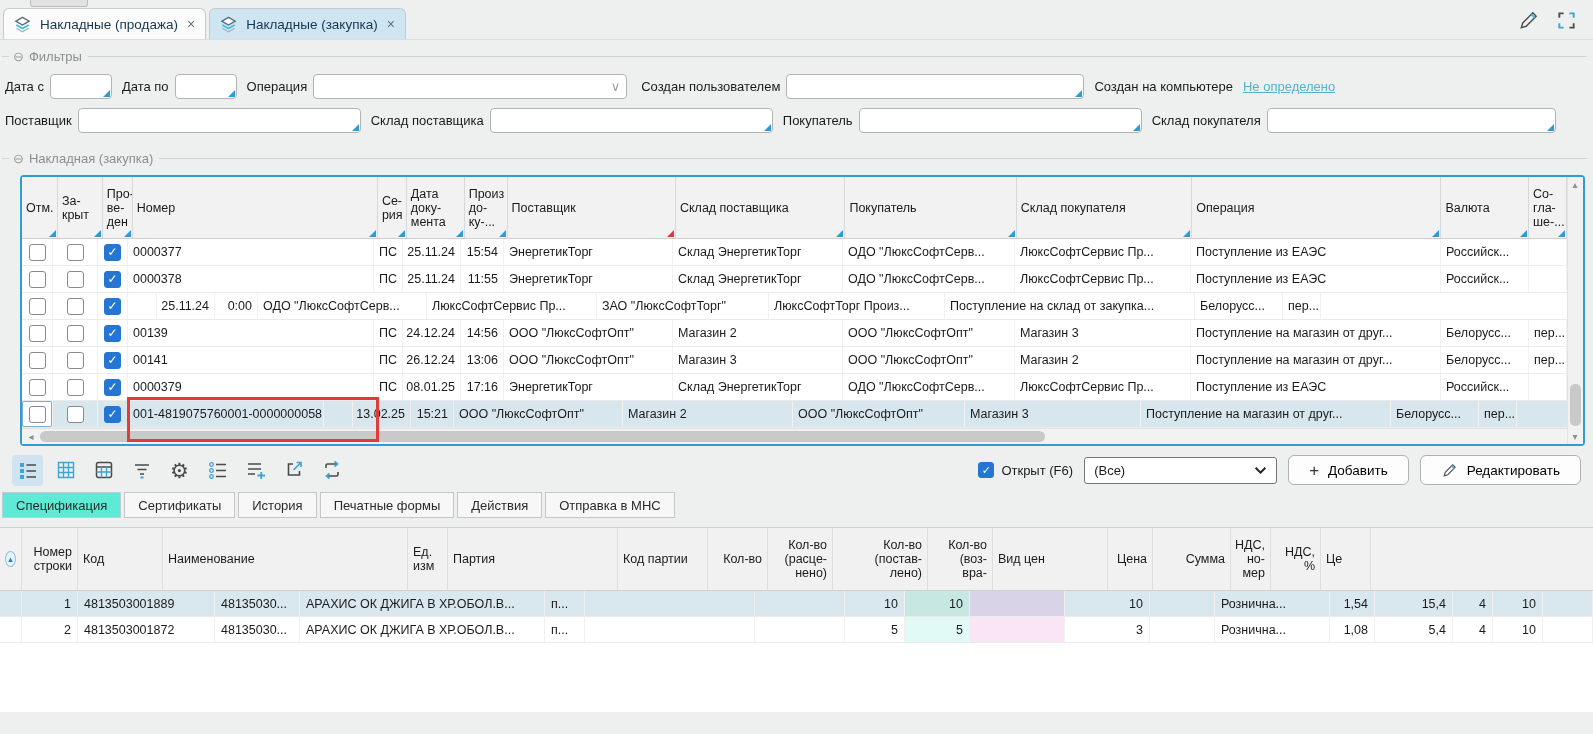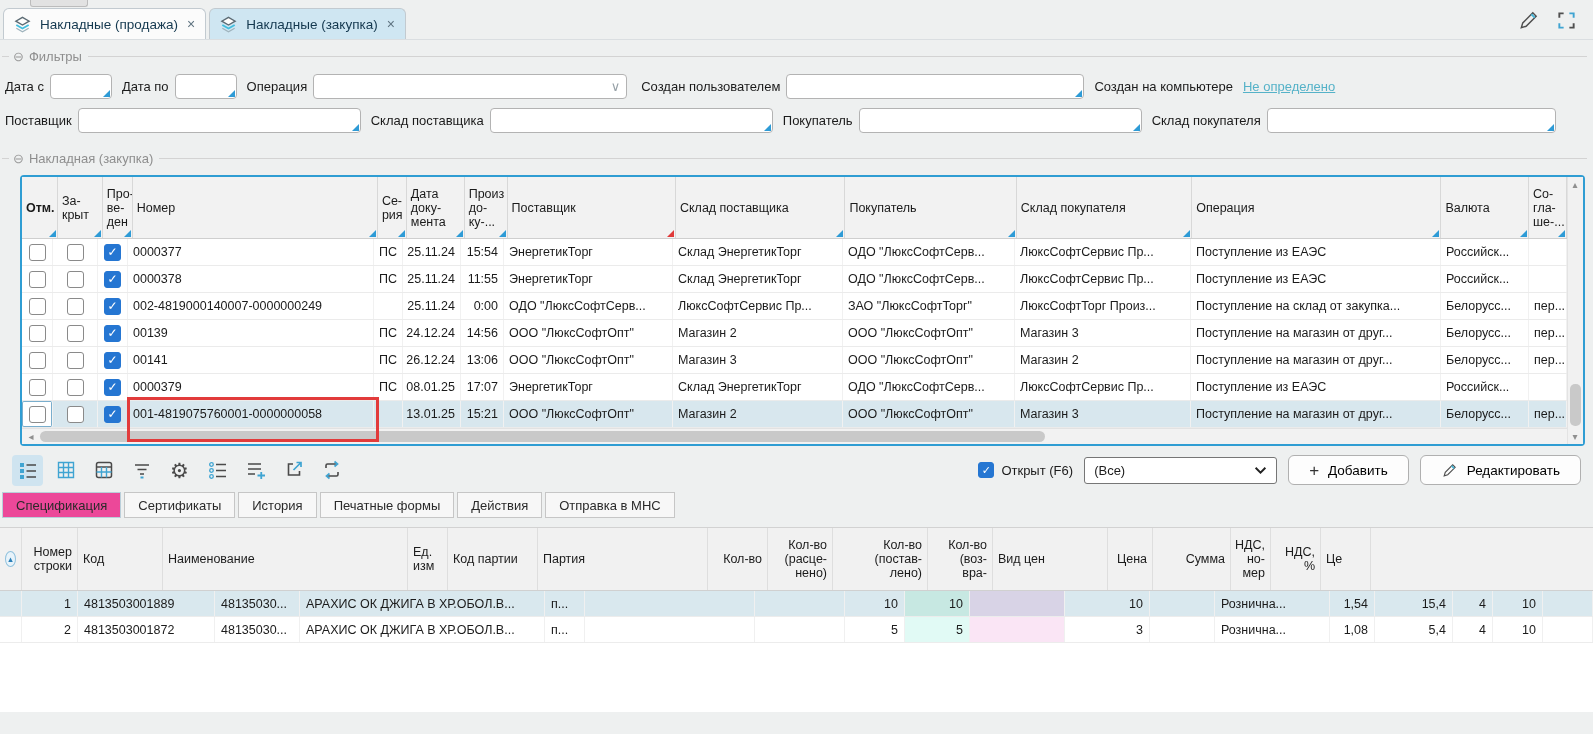--- a/index.html
+++ b/index.html
@@ -65,21 +65,21 @@
 .chk{width:16px;height:16px;border-radius:3px;background:#2576d2;border:1px solid #2576d2;color:#fff;font-size:11px;display:flex;align-items:center;justify-content:center}
 .chk-label{margin-left:-4px;white-space:nowrap}
 .selbox{width:193px;height:27px;background:#fff;border:1px solid #767676;border-radius:3px;display:flex;align-items:center;padding:0 9px}
 .selbox svg{margin-left:auto}
 .btn{height:30px;border:1px solid #b0b0b0;border-radius:6px;background:#fdfdfd;display:flex;align-items:center;gap:9px;padding:0 20px;font-size:13.5px;white-space:nowrap}
 .plus{font-size:17px;color:#333;line-height:1}
 
 
 .dtabs{position:absolute;top:492px;left:2px;display:flex;gap:3px;height:26px}
 .dtab{border:1px solid #c6c6c6;background:#f7f7f7;padding:0 13px;display:flex;align-items:center;font-size:13px;white-space:nowrap;color:#2a2a2a}
-.dtab.active{background:#ec4899;border-color:#bacfda}
+.dtab.active{background:#5eead4;border-color:#bacfda}
 
 
 .spec{position:absolute;top:527px;left:0;width:1593px}
 .shead{display:flex;height:64px;background:#f1f1f1;border-top:1px solid #d2d2d2;border-bottom:1px solid #d0d0d0}
 .scell{position:relative;border-right:1px solid #dedede;display:flex;align-items:center;padding:2px 5px;font-size:12.5px;line-height:1.12;overflow:hidden}
 .scell span{white-space:pre-line}
 .scell.r{justify-content:flex-end;text-align:right}
 .srow{display:flex;height:26px;border-bottom:1px solid #ececec;background:#fff}
 .srow.selected{background:#d9e8ee}
 .sc{display:flex;align-items:center;padding:0 6px;border-right:1px solid #f0f0f0;font-size:12.5px;white-space:nowrap;overflow:hidden}
@@ -160,21 +160,21 @@
 <div class="group-head" style="top:150px">
   <span class="pre-line"></span>
   <span class="collapse">⊖</span>
   <span>Накладная (закупка)</span>
   <span class="post-line"></span>
 </div>
 
 <div class="mtable" style="position:absolute">
   <div class="mt-main">
     <div class="mhead">
-        <div class="hcell" style="width: 36px; font-weight: bold;">
+        <div class="hcell" style="width: 36px;">
           <span>Отм.</span>
           <span class="tri"></span>
         </div>
         <div class="hcell" style="width: 45px;">
           <span>За-
 крыт</span>
           <span class="tri"></span>
         </div>
         <div class="hcell" style="width: 30px;">
           <span>Про-
@@ -282,21 +282,20 @@
         <div class="mrow">
           <div class="mcell c" style="width: 31px;">
             <div class="cb"></div>
           </div>
           <div class="mcell c" style="width: 45px;">
             <div class="cb"></div>
           </div>
           <div class="mcell c" style="width: 30px;">
             <div class="cb checked">✓</div>
           </div>
-          <div class="mcell" style="width: 246px;">002-4819000140007-0000000249</div>
           <div class="mcell c" style="width: 29px;"></div>
           <div class="mcell r" style="width: 58px;">25.11.24</div>
           <div class="mcell r" style="width: 43px;">0:00</div>
           <div class="mcell" style="width: 169px;">ОДО "ЛюксСофтСерв...</div>
           <div class="mcell" style="width: 170px;">ЛюксСофтСервис Пр...</div>
           <div class="mcell" style="width: 172px;">ЗАО "ЛюксСофтТорг"</div>
           <div class="mcell" style="width: 176px;">ЛюксСофтТорг Произ...</div>
           <div class="mcell" style="width: 250px;">Поступление на склад от закупка...</div>
           <div class="mcell" style="width: 88px;">Белорусс...</div>
           <div class="mcell" style="width: 38px;">пер...</div>
@@ -351,42 +350,42 @@
           </div>
           <div class="mcell c" style="width: 45px;">
             <div class="cb"></div>
           </div>
           <div class="mcell c" style="width: 30px;">
             <div class="cb checked">✓</div>
           </div>
           <div class="mcell" style="width: 246px;">0000379</div>
           <div class="mcell c" style="width: 29px;">ПС</div>
           <div class="mcell r" style="width: 58px;">08.01.25</div>
-          <div class="mcell r" style="width: 43px;">17:07</div>
+          <div class="mcell r" style="width: 43px;">17:16</div>
           <div class="mcell" style="width: 169px;">ЭнергетикТорг</div>
           <div class="mcell" style="width: 170px;">Склад ЭнергетикТорг</div>
           <div class="mcell" style="width: 172px;">ОДО "ЛюксСофтСерв...</div>
           <div class="mcell" style="width: 176px;">ЛюксСофтСервис Пр...</div>
           <div class="mcell" style="width: 250px;">Поступление из ЕАЭС</div>
           <div class="mcell" style="width: 88px;">Российск...</div>
           <div class="mcell" style="width: 38px;"></div>
         </div>
         <div class="mrow selected">
           <div class="mcell c focus-cell" style="width: 31px;">
             <div class="cb"></div>
           </div>
           <div class="mcell c" style="width: 45px;">
             <div class="cb"></div>
           </div>
           <div class="mcell c" style="width: 30px;">
             <div class="cb checked">✓</div>
           </div>
-          <div class="mcell" style="width: 246px;">001-4819075760001-0000000058</div>
+          <div class="mcell" style="width: 196px;">001-4819075760001-0000000058</div>
           <div class="mcell c" style="width: 29px;"></div>
-          <div class="mcell r" style="width: 58px;">13.01.25</div>
+          <div class="mcell r" style="width: 58px;">13.02.25</div>
           <div class="mcell r" style="width: 43px;">15:21</div>
           <div class="mcell" style="width: 169px;">ООО "ЛюксСофтОпт"</div>
           <div class="mcell" style="width: 170px;">Магазин 2</div>
           <div class="mcell" style="width: 172px;">ООО "ЛюксСофтОпт"</div>
           <div class="mcell" style="width: 176px;">Магазин 3</div>
           <div class="mcell" style="width: 250px;">Поступление на магазин от друг...</div>
           <div class="mcell" style="width: 88px;">Белорусс...</div>
           <div class="mcell" style="width: 38px;">пер...</div>
         </div>
       </div>
@@ -504,25 +503,25 @@
       <div class="scell" style="width: 85px;">
         <span>Код</span>
       </div>
       <div class="scell" style="width: 245px;">
         <span>Наименование</span>
       </div>
       <div class="scell" style="width: 40px;">
         <span>Ед.
 изм</span>
       </div>
+      <div class="scell" style="width: 170px;">
+        <span>Партия</span>
+      </div>
       <div class="scell" style="width: 90px;">
         <span>Код партии</span>
-      </div>
-      <div class="scell" style="width: 170px;">
-        <span>Партия</span>
       </div>
       <div class="scell r" style="width: 60px;">
         <span>Кол-во</span>
       </div>
       <div class="scell r" style="width: 65px;">
         <span>Кол-во
 (расце-
 нено)</span>
       </div>
       <div class="scell r" style="width: 95px;">

